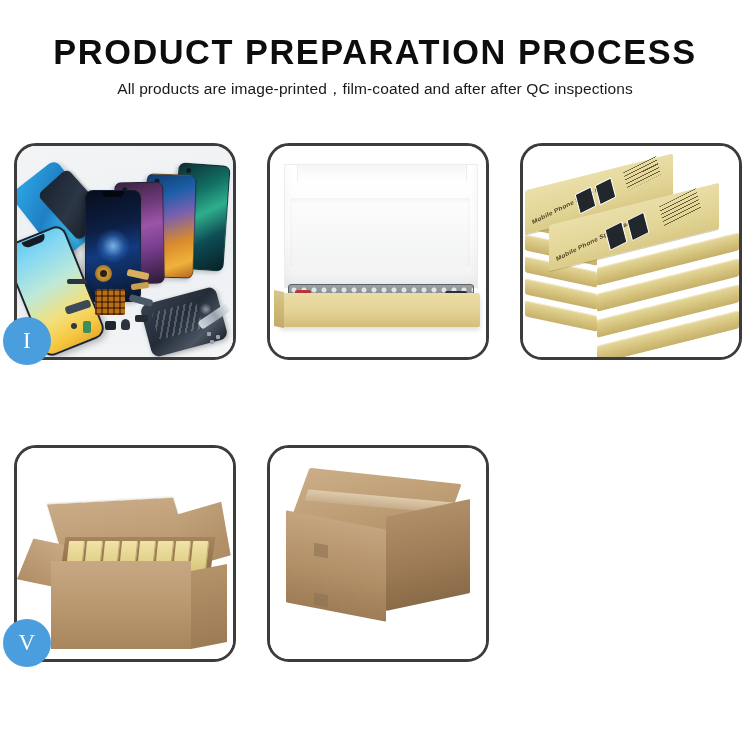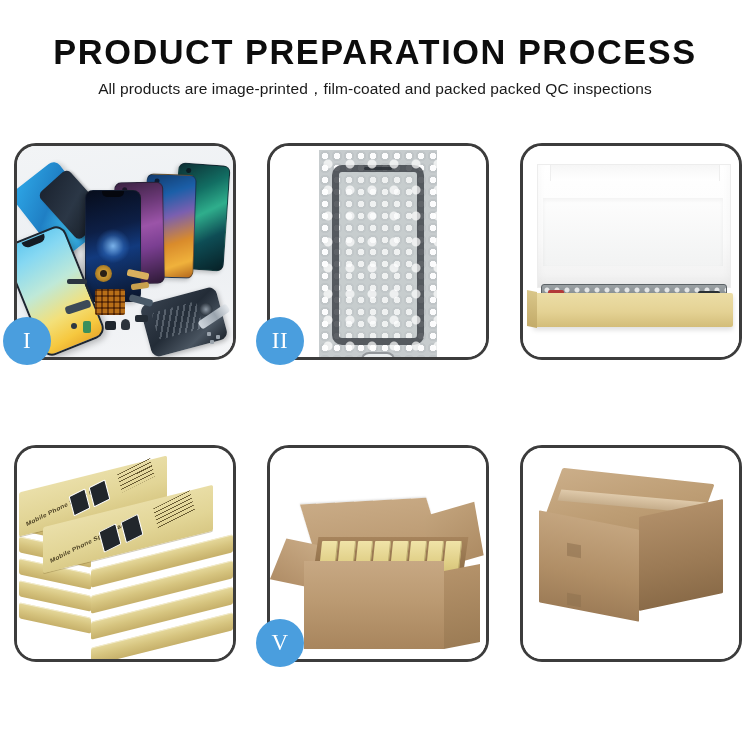--- a/index.html
+++ b/index.html
@@ -520,21 +520,21 @@
     background: rgba(120,95,65,0.45);
   }
   .tab1 { left: 44px; top: 96px; width: 14px; height: 13px; background: rgba(140,112,78,0.55); transform: skewY(11deg); }
   .tab2 { left: 44px; top: 146px; width: 14px; height: 12px; background: rgba(140,112,78,0.5); transform: skewY(11deg); }
 </style>
 </head>
 <body>
 
 <div class="header">
   <h1 class="title">PRODUCT PREPARATION PROCESS</h1>
-  <p class="subtitle">All products are image-printed，film-coated and packed packed QC inspections</p>
+  <p class="subtitle">All products are image-printed，film-coated and after after QC inspections</p>
 </div>
 
 <div class="grid">
 
   <div class="panel">
     <div class="panel-inner">
       <div class="p1-bg"></div>
 
       <div class="adhesive"></div>
 
@@ -559,30 +559,20 @@
         <div class="pc pc-blk1"></div>
         <div class="pc pc-blk2"></div>
         <div class="pc pc-blk3"></div>
         <div class="pc pc-blk4"></div>
         <div class="pc pc-dot1"></div>
       </div>
     </div>
     <div class="badge">I</div>
   </div>
 
-  <div class="panel">
-    <div class="panel-inner">
-      <div class="p2-bg"></div>
-      <div class="bubble-sheet">
-        <div class="screen-outline"></div>
-        <div class="bubble-overlay"></div>
-      </div>
-    </div>
-    <div class="badge">II</div>
-  </div>
 
   <div class="panel">
     <div class="panel-inner">
       <div class="p3-bg"></div>
       <div class="foam-lid"></div>
       <div class="foam-pad"></div>
       <div class="wrapped-item"></div>
       <div class="kraft-base"></div>
     </div>
   </div>

